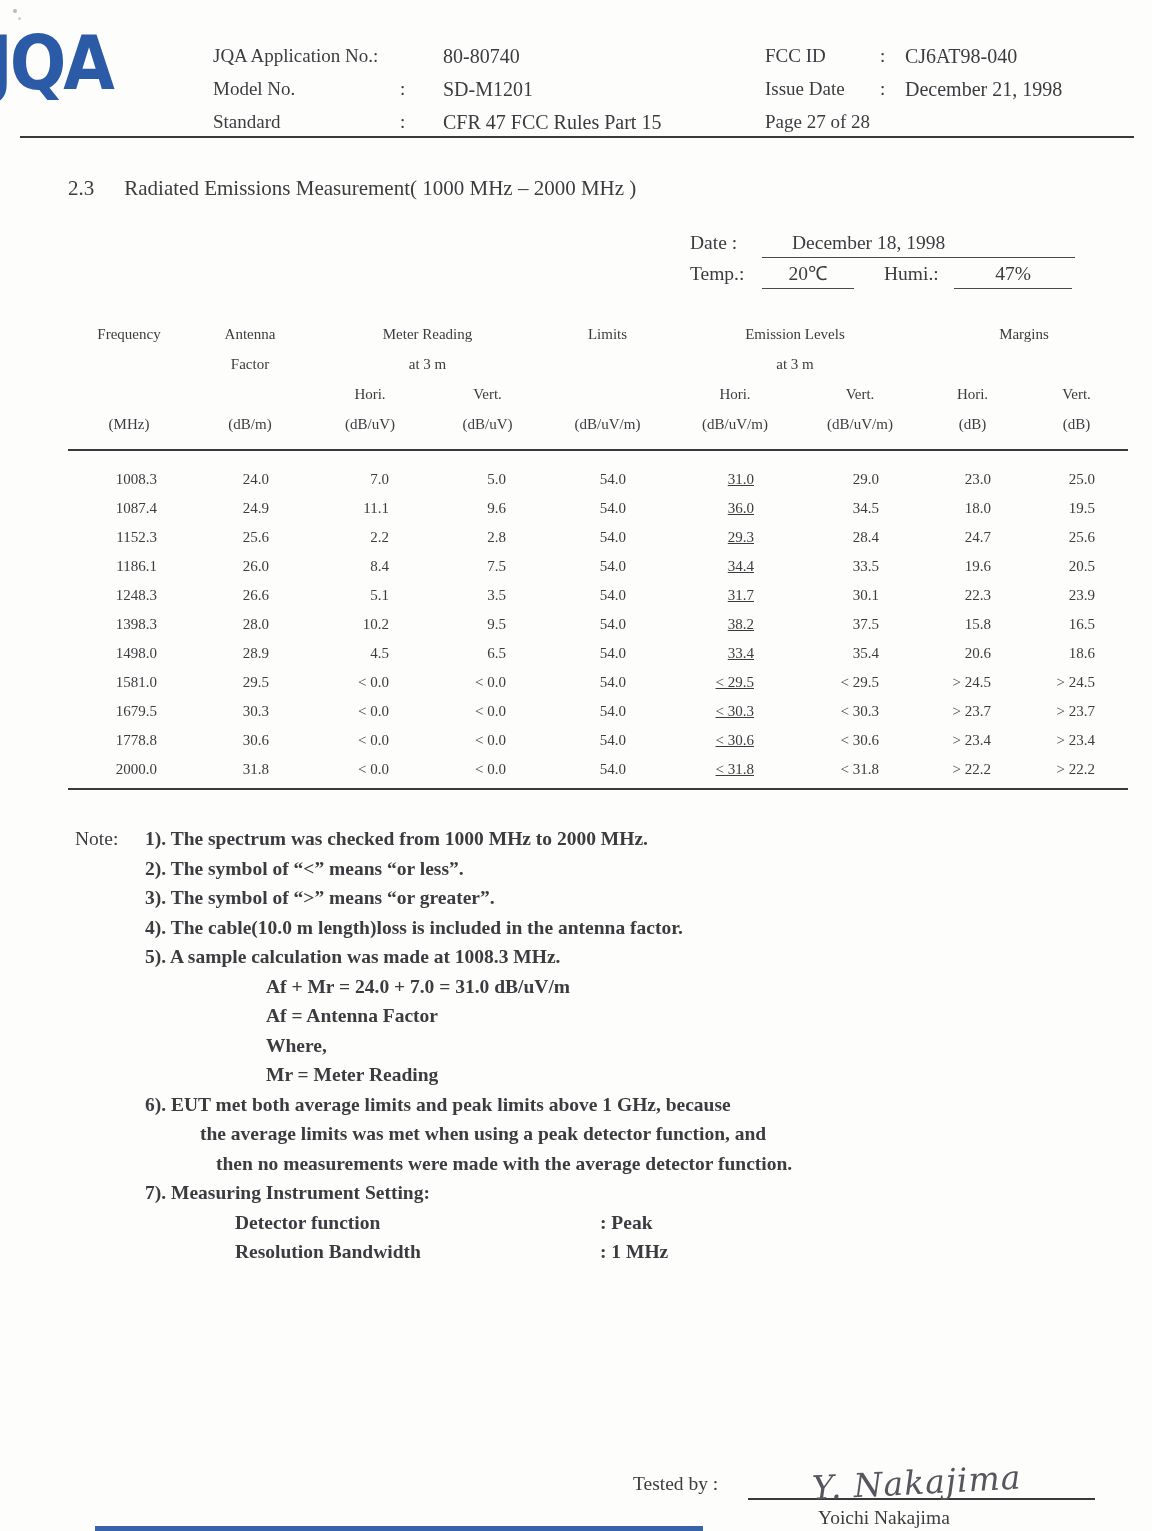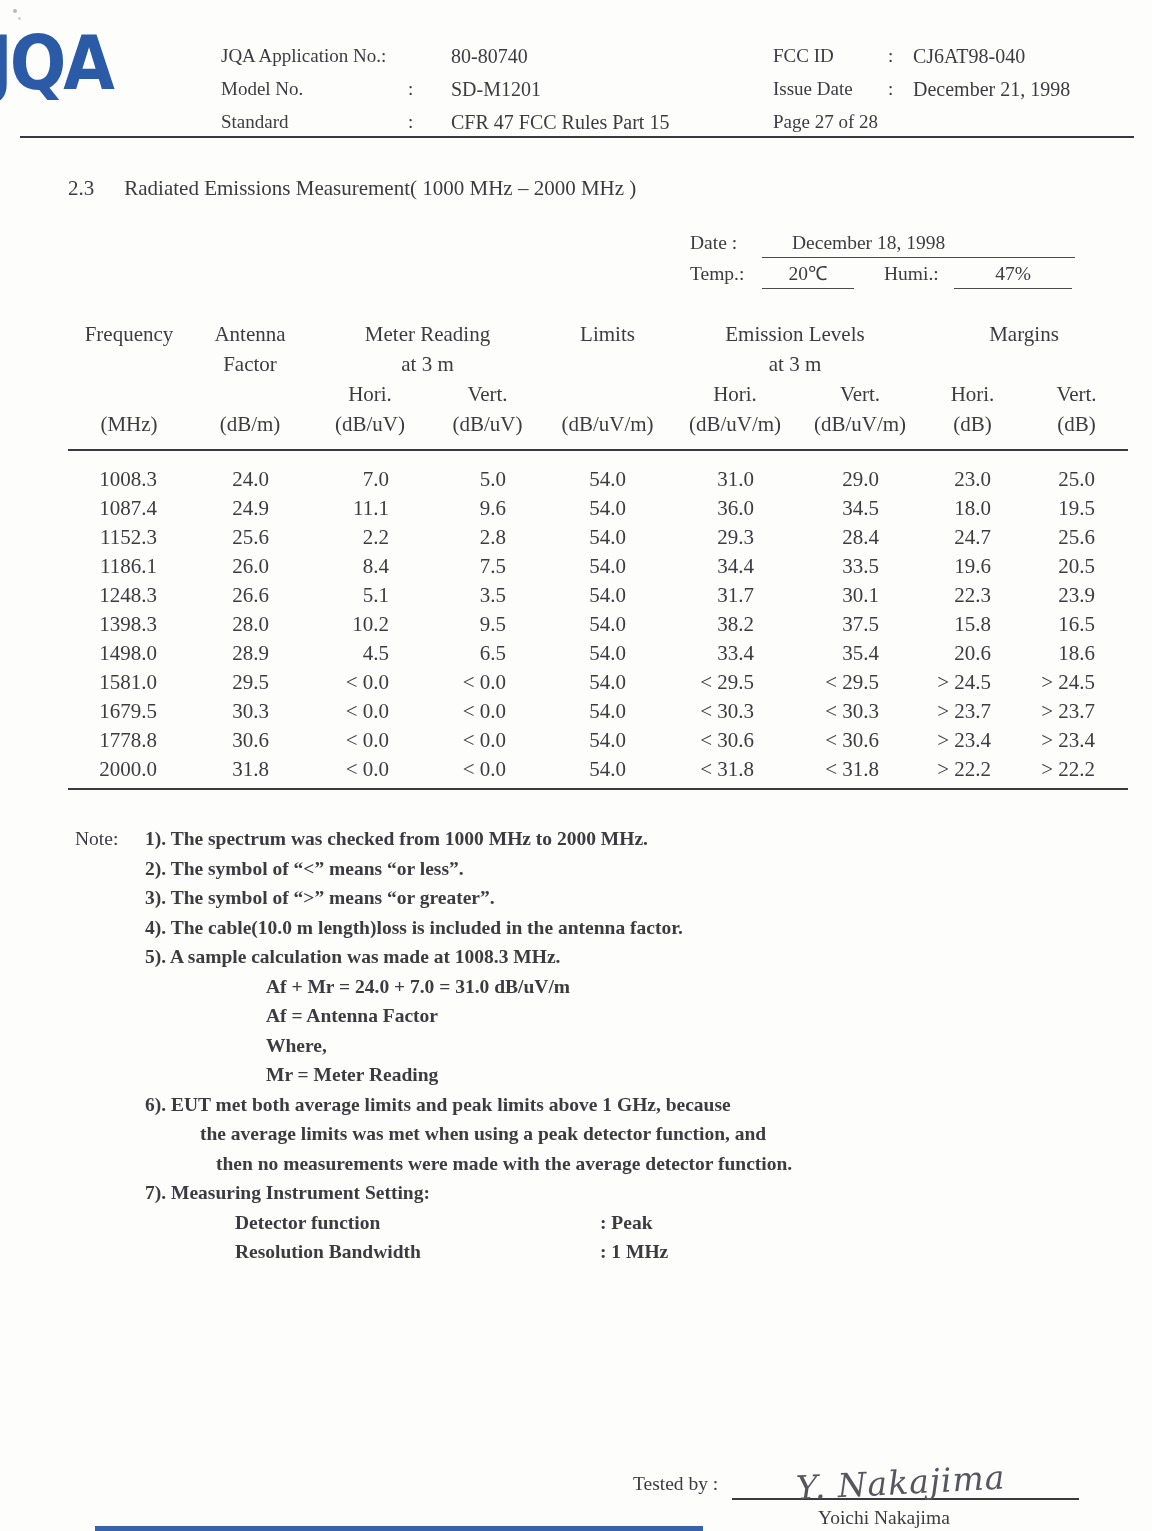--- a/index.html
+++ b/index.html
@@ -19,21 +19,21 @@
   .stray-mark2 { position:absolute; left:18px; top:17px; width:3px; height:3px; background:#cfcfcf; border-radius:50%; }
 
   
   .report-header { position: relative; padding-top: 40px; height: 116px; }
   .logo {
     position: absolute; left: -12px; top: 26px;
     font-family: "DejaVu Sans", sans-serif;
     font-weight: bold; font-size: 74px; line-height: 74px;
     color: #2b5aa7; letter-spacing: -3px; font-stretch: condensed;
   }
-  .hfields { display: flex; font-size: 19px; padding-left: 8px; }
+  .hfields { display: flex; font-size: 19px; }
   .hcol { line-height: 32px; }
   .hcol.left  { margin-left: 213px; width: 552px; }
   .hlabel { display: inline-block; vertical-align: top; }
   .hsep   { display: inline-block; vertical-align: top; }
   .hval   { font-size: 20px; }
   .hcol.left  .hlabel { width: 187px; }
   .hcol.left  .hsep   { width: 43px; }
   .hcol.right .hlabel { width: 115px; }
   .hcol.right .hsep   { width: 25px; }
   .header-rule { border: none; border-top: 2px solid #3a3a3e; margin: 20px 18px 0 20px; }
@@ -52,57 +52,57 @@
   .temp-label { width: 72px; }
   .temp-value { width: 92px; text-align: center; }
   .humi-label { width: 70px; margin-left: 30px; }
   .humi-value { width: 118px; text-align: center; }
 
   
   table.results {
     margin: 30px 0 0 68px;
     width: 1060px;
     border-collapse: collapse;
-    font-size: 21px;
+    font-size: 15px;
     border-bottom: 2px solid #3a3a3e;
   }
   col.c1 { width:122px; } col.c2 { width:120px; } col.c3 { width:120px; }
   col.c4 { width:115px; } col.c5 { width:125px; } col.c6 { width:130px; }
   col.c7 { width:120px; } col.c8 { width:105px; } col.c9 { width:103px; }
   table.results thead { border-bottom: 2.5px solid #3a3a3e; }
   table.results th { font-weight: normal; text-align: center; line-height: 30px; padding: 0; }
   table.results .units-row th { padding-bottom: 10px; }
   table.results td { line-height: 29px; text-align: right; padding: 0; white-space: pre; }
   table.results tbody tr:first-child td { padding-top: 14px; }
   table.results tbody tr:last-child td  { padding-bottom: 4px; }
   td.c1 { padding-right: 33px !important; }
   td.c2 { padding-right: 41px !important; }
   td.c3 { padding-right: 41px !important; }
   td.c4 { padding-right: 39px !important; }
   td.c5 { padding-right: 44px !important; }
-  td.c6 { padding-right: 46px !important; }
+  td.c6 { padding-right: 46px !important; text-decoration: underline; }
   td.c7 { padding-right: 41px !important; }
   td.c8 { padding-right: 34px !important; }
   td.c9 { padding-right: 33px !important; }
   tbody tr:first-child td.c1 { padding-top: 14px; }
 
   
   .notes { position: relative; margin-top: 34px; font-size: 19.5px; }
   .notes-heading { position: absolute; left: 75px; top: 0; line-height: 29.5px; }
   .note-line { line-height: 29.5px; white-space: nowrap; font-weight: bold; }
   .lv-item    { margin-left: 145px; }
   .lv-cont    { margin-left: 200px; }
   .lv-cont2   { margin-left: 216px; }
   .lv-sub     { margin-left: 266px; }
   .lv-setting { margin-left: 235px; }
   .note-set-label { display: inline-block; width: 365px; }
 
   
   .signature { position: absolute; left: 633px; top: 1468px; font-size: 19.5px; }
-  .sig-row { display: flex; align-items: center; white-space: nowrap; }
+  .sig-row { display: flex; align-items: center; white-space: nowrap; gap: 16px; }
   .tested-label { line-height: 32px; margin-right: 14px; }
   .sig-line { position: relative; display: inline-block; width: 347px; height: 32px; border-bottom: 2px solid #3a3a3e; }
   .sig-script {
     position: absolute; left: 64px; bottom: -4px;
     font-family: "DejaVu Serif", serif; font-style: italic;
     font-size: 33px; color: #56565e; transform: rotate(-3deg);
     white-space: nowrap; letter-spacing: 1px;
   }
   .sig-name  { margin: 6px 0 0 185px; line-height: 24px; }
 

